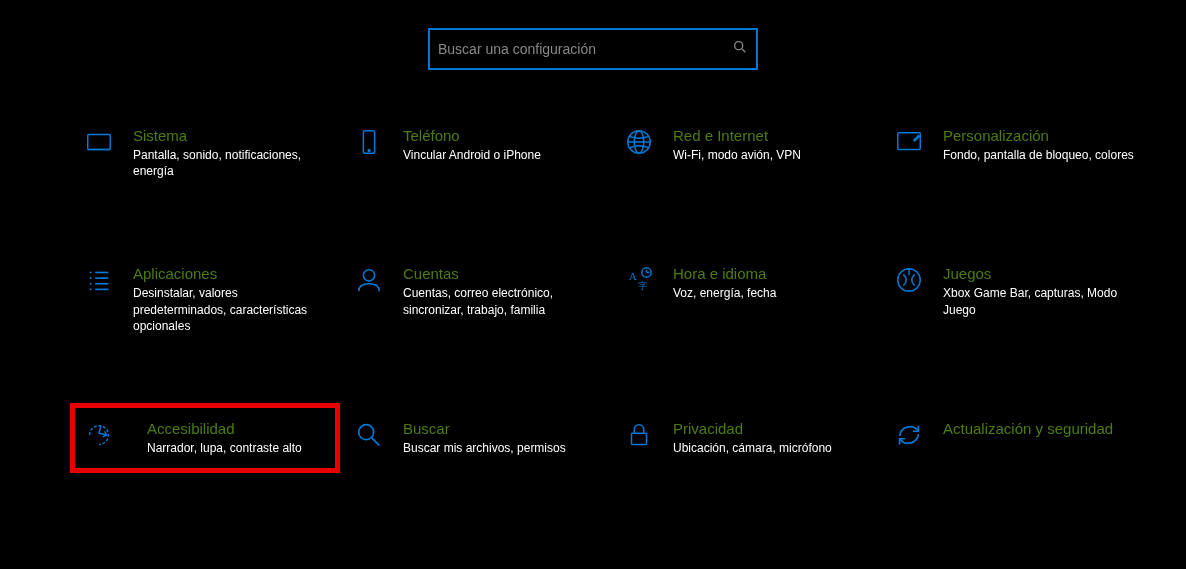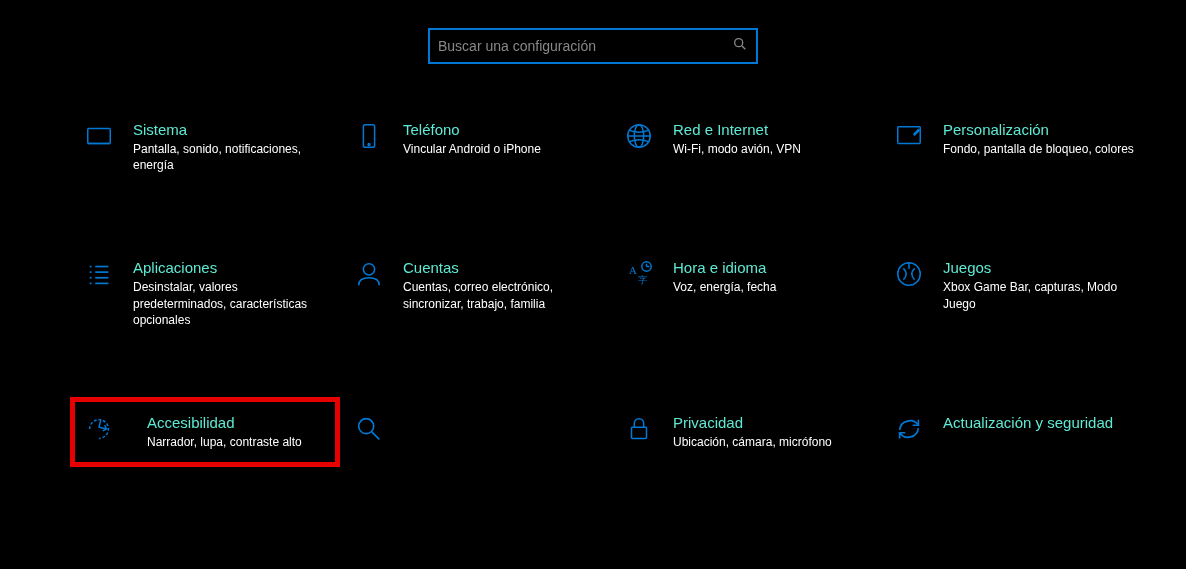--- a/index.html
+++ b/index.html
@@ -12,21 +12,21 @@
   overflow: hidden;
 }
 .search-wrap {
   display: flex;
   justify-content: center;
   padding-top: 28px;
   padding-bottom: 40px;
 }
 .search-box {
   width: 330px;
-  height: 36px;
+  height: 42px;
   border: 2px solid #0078d4;
   background: #000;
   display: flex;
   align-items: center;
   padding: 0 8px;
 }
 .search-input {
   flex: 1;
   background: transparent;
   border: none;
@@ -58,21 +58,21 @@
   width: 32px;
   height: 32px;
   display: flex;
   align-items: flex-start;
   justify-content: center;
 }
 .tile-icon svg { width: 30px; height: 30px; }
 .tile-text { flex: 1; min-width: 0; }
 .tile-title {
   font-size: 15px;
-  color: #5eead4;
+  color: #4d7c0f;
   margin-bottom: 3px;
 }
 .tile-desc {
   font-size: 12px;
   color: #ffffff;
   line-height: 1.35;
 }
 </style>
 </head>
 <body>
@@ -224,20 +224,24 @@
     </div>
   </div>
 
   <div class="tile">
     <div class="tile-icon">
       <svg viewBox="0 0 32 32" fill="none" stroke="#0078d4" stroke-width="1.8">
         <circle cx="13" cy="13" r="8"></circle>
           <line x1="19" y1="19" x2="27" y2="27"></line>
       </svg>
     </div>
+    <div class="tile-text">
+      <div class="tile-title">Buscar</div>
+      <div class="tile-desc">Buscar mis archivos, permisos</div>
+    </div>
   </div>
 
   <div class="tile">
     <div class="tile-icon">
       <svg viewBox="0 0 32 32" fill="none" stroke="#0078d4" stroke-width="1.6">
         <rect x="8" y="14" width="16" height="12" rx="1"></rect>
         <path d="M11 14 V10 a5 5 0 0 1 10 0 V14"></path>
       </svg>
     </div>
     <div class="tile-text">

